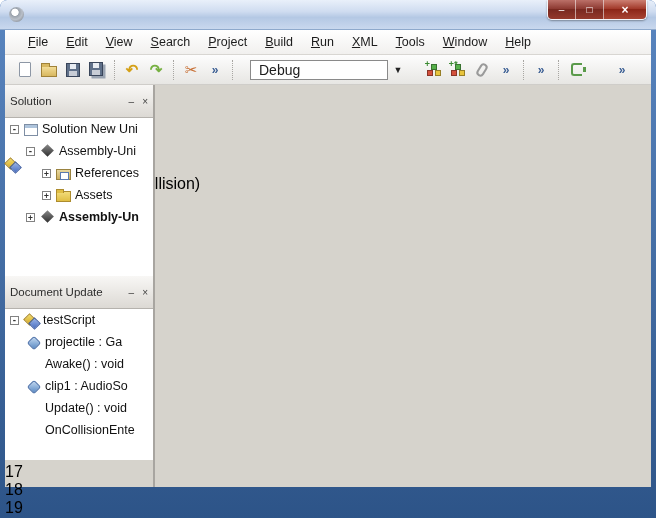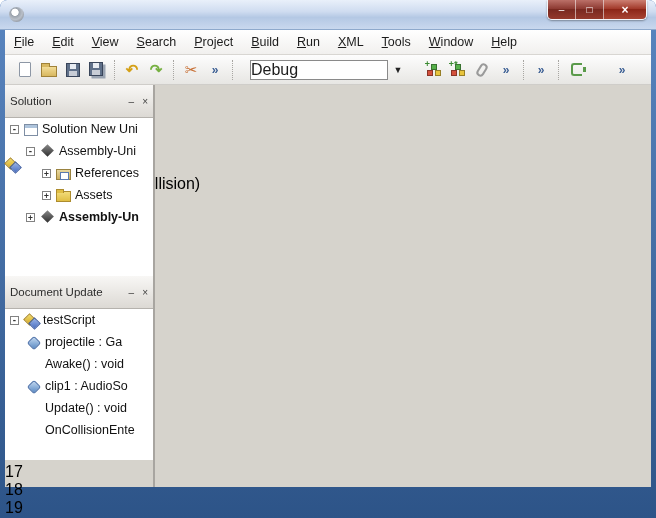--- a/index.html
+++ b/index.html
@@ -18,21 +18,21 @@
   .cap-btn { width:28px; height:19px; display:flex; align-items:center; justify-content:center;
     color:#fff; font-size:10px; line-height:1; cursor:default;
     background:linear-gradient(#bb7068,#8e3b33 45%,#76271f 45%,#94392c);
     border-right:1px solid rgba(255,255,255,.55); }
   .cap-btn.close { width:42px; font-size:12px; font-weight:bold; border-right:none;
     background:linear-gradient(#cc7f72,#a33b2c 45%,#8a2315 45%,#a84534); }
 
   
   #menubar { position:absolute; left:5px; top:30px; width:646px; height:25px;
     background:linear-gradient(#ffffff,#f1f0ee); border-bottom:1px solid #d8d6d2;
-    display:flex; align-items:center; padding-left:0; }
+    display:flex; align-items:center; padding-left:14px; }
   .menu-item { padding:3px 9px; font-size:12.5px; color:#1c1c1c; white-space:nowrap; }
   .menu-item u { text-decoration:underline; }
 
   
   #toolbar { position:absolute; left:5px; top:55px; width:646px; height:30px;
     background:linear-gradient(#fdfdfd,#e7e6e3); border-bottom:1px solid #cfcdc9;
     display:flex; align-items:center; padding-left:8px; }
   .tbtn { width:24px; height:24px; display:flex; align-items:center; justify-content:center; flex:none; }
   .tsep { width:1px; height:20px; border-left:1px dotted #a8a6a2; margin:0 5px; flex:none; }
   .tglyph { font-size:15px; line-height:1; }
@@ -47,21 +47,21 @@
   .ic-blocks { position:relative; width:17px; height:16px; }
   .ic-blocks i { position:absolute; width:6px; height:6px; border:1px solid rgba(0,0,0,.35); }
   .ic-blocks .b1 { left:5px; top:2px; background:#56b04a; }
   .ic-blocks .b2 { left:1px; top:8px; background:#d4503c; }
   .ic-blocks .b3 { left:9px; top:8px; background:#e8c43c; }
   .ic-blocks .plus { position:absolute; left:-1px; top:-3px; font-size:9px; font-weight:bold; color:#3a8a30; border:none; width:auto; height:auto; background:none; }
   .ic-clip { width:8px; height:14px; border:2px solid #9a9a9a; border-radius:4px; transform:rotate(32deg); }
   .ic-phone { position:relative; width:11px; height:13px; border:2px solid #5a9a4a; border-right:none; border-radius:3px 0 0 3px; }
   .ic-phone::after { content:""; position:absolute; right:-4px; top:2px; width:3px; height:5px; background:#5a9a4a; }
   #debug-combo { margin-left:12px; width:138px; height:20px; background:#fff; border:1px solid #8a8a8a;
-    font-size:16px; color:#1c1c1c; display:flex; align-items:center; }
+    font-size:14px; color:#1c1c1c; display:flex; align-items:center; padding-left:8px; }
   #debug-drop { width:20px; height:20px; display:flex; align-items:center; justify-content:center; font-size:9px; color:#222; }
 
   
   #main { position:absolute; left:5px; top:85px; width:646px; height:402px; background:#d6d3cc; }
 
   
   #sidebar { position:absolute; left:0; top:0; width:150px; height:402px; border-right:2px solid #a8a5a0; }
   .panel-header { height:22px; background:linear-gradient(#f8f7f5,#dcd9d4); border-bottom:1px solid #b5b2ad;
     display:flex; align-items:center; padding:16px 5px; font-size:11.5px; color:#2c2c2c; }
   .panel-ctrls { margin-left:auto; display:flex; gap:8px; font-size:10px; color:#444; }

